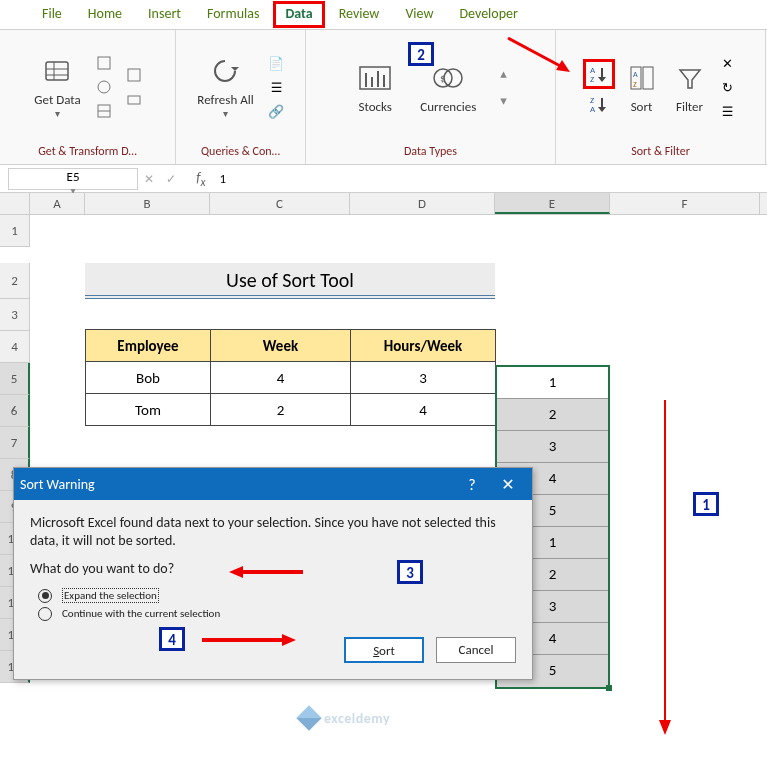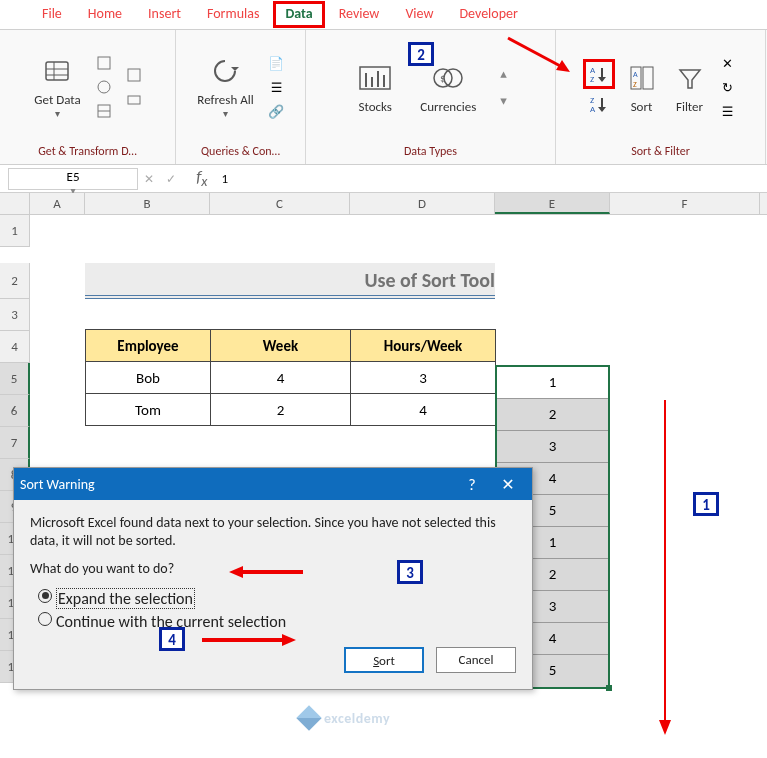--- a/index.html
+++ b/index.html
@@ -1,56 +1,56 @@
 <!DOCTYPE html>
 <html><head>
 <meta charset="utf-8">
 <style>
 * { box-sizing: border-box; margin: 0; padding: 0; font-family: 'Segoe UI', Calibri, Arial, sans-serif; }
 body { background: #fff; width: 767px; height: 758px; overflow: hidden; position: relative; font-size: 13px; }
 
 
 .tabs { display: flex; align-items: center; height: 30px; padding-left: 30px; border-bottom: 1px solid #d0d0d0; gap: 2px; }
-.tab { padding: 4px 12px 6px 12px; font-size: 14px; color: #ef4444; cursor: pointer; }
+.tab { padding: 4px 12px 6px 12px; font-size: 14px; color: #4d7c0f; cursor: pointer; }
 .tab.active { color: #217346; border-bottom: 3px solid #217346; font-weight:600;}
 .tab.highlighted { border: 3px solid #e00; padding: 1px 9px 3px 9px; }
 
 
 .ribbon { display: flex; height: 135px; background: #f9f9f9; border-bottom: 1px solid #cfcfcf; }
 .group { border-right: 1px solid #d8d8d8; display: flex; flex-direction: column; justify-content: flex-end; align-items: center; padding: 4px 6px 2px 6px; }
 .group-label { font-size: 12px; color: #7f1d1d; margin-top: 4px; height: 18px; }
 .big-btn { display: flex; flex-direction: column; align-items: center; justify-content: center; font-size: 13px; color: #333; padding: 2px 4px; }
 .big-btn .ic { width: 34px; height: 34px; display:flex; align-items:center; justify-content:center; margin-bottom:4px; }
 .mini-ic { width:18px; height:18px; display:flex; align-items:center; justify-content:center; margin: 2px; }
 .sort-btn { border: 3px solid #e00; width: 32px; height: 30px; display:flex; align-items:center; justify-content:center; }
 .group-body { flex: 1; display:flex; align-items:center; justify-content:center; gap: 8px; }
 
 
 .fbar { display:flex; align-items:center; height: 28px; border-bottom: 1px solid #cfcfcf; background:#fff; }
 .namebox { width: 130px; border: 1px solid #cfcfcf; height: 22px; margin-left: 8px; padding: 0 6px; display:flex; align-items:center; justify-content:space-between; font-size:13px;flex-direction:column; }
-.fx { margin-left: 14px; font-style: italic; color:#666; font-size:17px; }
+.fx { margin-left: 14px; font-style: italic; color:#666; font-size:14px; }
 .fval { margin-left: 14px; font-size:13px; }
 .fbtn { color:#aaa; padding: 0 6px; font-size:12px; }
 
 
 .grid-wrap { position: relative; }
 .col-heads { display:flex; height: 22px; background:#f0f0f0; border-bottom:1px solid #ccc; }
 .rh-spacer { width: 30px; border-right:1px solid #ccc; }
 .col-h { border-right:1px solid #ccc; text-align:center; font-size:13px; color:#555; line-height:22px; }
 .col-h.sel { background:#ddd; border-bottom:2px solid #217346; }
 .cA{width:55px}.cB{width:125px}.cC{width:140px}.cD{width:145px}.cE{width:115px}.cF{width:150px}
 
 
 .sheet { position: relative; height: 540px; }
 .row { position:absolute; left:0; right:0; display:flex; height:32px; }
 .row-h { width:30px; background:#f0f0f0; border-right:1px solid #ccc; border-bottom:1px solid #ccc; text-align:center; font-size:13px; color:#555; line-height:32px; }
 .row-h.sel { background:#ddd; border-right:2px solid #217346; }
 
 
-.title-banner { position:absolute; left:85px; top:48px; width:410px; height:36px; background:#ececec; border-bottom: 4px double #4f7ba7; text-align:right; font-size:20px; font-weight:bold; color:#737373; line-height:34px; }
+.title-banner { position:absolute; left:85px; top:48px; width:410px; height:36px; background:#ececec; border-bottom: 4px double #4f7ba7; text-align:center; font-size:20px; font-weight:normal; color:#000000; line-height:34px; }
 
 
 .dtable { position:absolute; left:85px; top:114px; border-collapse:collapse; }
 .dtable th, .dtable td { border:1.5px solid #444; height:32px; text-align:center; font-size:15px; }
 .dtable th { background:#ffe89c; font-weight:bold; }
 .dtable .c1{width:125px}.dtable .c2{width:140px}.dtable .c3{width:145px}
 
 
 .sel-range { position:absolute; left:495px; top:150px; width:115px; border:2px solid #217346; }
 .sel-range .scell { height:32px; border-bottom:1px solid #9a9a9a; background:#d9d9d9; text-align:center; font-size:15px; line-height:31px; }
@@ -58,21 +58,21 @@
 
 .fill-handle { position:absolute; left:606px; top:470px; width:6px; height:6px; background:#217346; }
 
 
 .dialog { position:absolute; left:13px; top:252px; width:520px; background:#f0f0f0; box-shadow:2px 2px 6px rgba(0,0,0,.25); border:1px solid #999; }
 .dlg-title { background:#0f6cbd; color:#fff; height:32px; display:flex; align-items:center; padding:0 6px; font-size:14px; }
 .dlg-spacer { flex:1; }
 .dlg-close, .dlg-help { width:36px; text-align:center; font-size:16px; }
 .dlg-body { padding: 14px 16px 16px 16px; font-size:14px; color:#222; }
 .dlg-body p { margin-bottom: 10px; line-height:1.3; }
-.radio-row { display:flex; gap:4px; margin:4px 0 4px 8px; font-size:16px; }
+.radio-row { display:flex; gap:10px; margin:4px 0 4px 8px; font-size:11px; }
 .radio { width:14px; height:14px; border:1.5px solid #333; border-radius:50%; display:flex; align-items:center; justify-content:center; }
 .radio.checked::after { content:""; width:7px; height:7px; background:#333; border-radius:50%; }
 .dlg-btns { display:flex; justify-content:flex-end; gap:12px; margin-top:16px; }
 .dlg-btn { width:80px; height:26px; border:1px solid #888; background:#fff; font-size:13px; text-align:center; line-height:24px; }
 .dlg-btn.primary { border:2px solid #1473c4; }
 
 
 .callout { position:absolute; border:3px solid #0723a1; width:26px; height:24px; background:#fff; color:#0723a1; font-weight:bold; font-size:15px; text-align:center; line-height:20px; }
 .red-arrow { position:absolute; pointer-events:none; }
 

